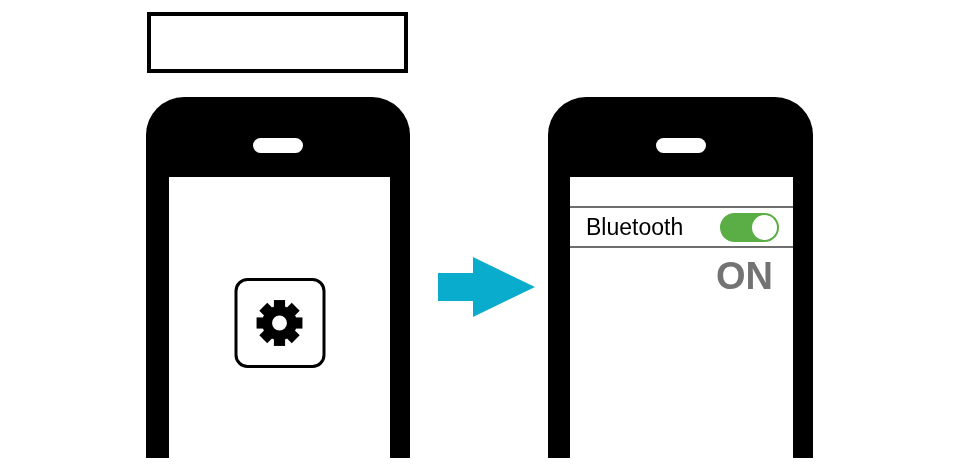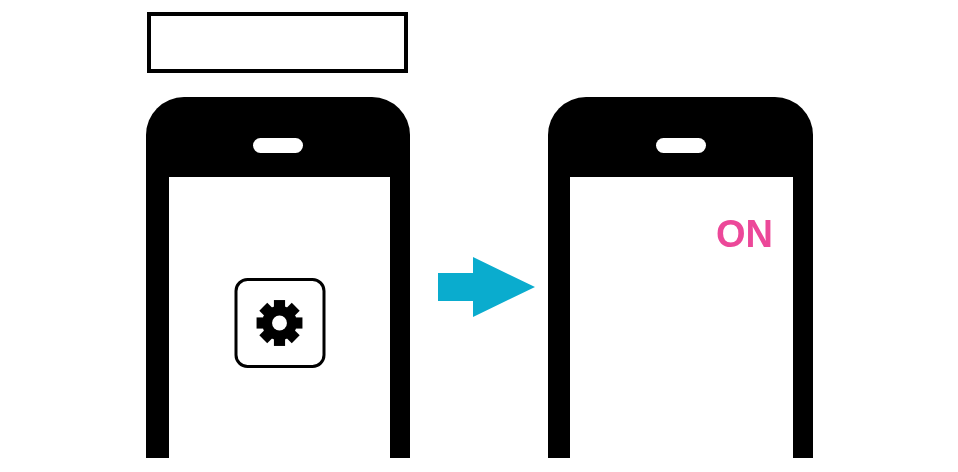--- a/index.html
+++ b/index.html
@@ -104,21 +104,21 @@
     border-radius: 50%;
     background: #ffffff;
   }
   .on-text {
     margin-top: 9px;
     padding-right: 20px;
     text-align: right;
     font-size: 38px;
     font-weight: bold;
     letter-spacing: 0px;
-    color: #ec4899;
+    color: #737373;
     line-height: 1;
   }
 </style>
 </head>
 <body>
 
 <div id="canvas">
 
   <div class="title-box">
     <span></span>
@@ -151,17 +151,23 @@
   </div>
 
   <svg class="arrow-svg" viewBox="0 0 97 60" aria-hidden="true">
     <polygon points="0,16 35,16 35,0 97,30 35,60 35,44 0,44" fill="currentColor"></polygon>
   </svg>
 
   <div class="phone right">
     <div class="speaker"></div>
     <div class="screen">
       <div class="band-spacer"></div>
+      <div class="bt-row">
+        <span class="bt-label">Bluetooth</span>
+        <span class="toggle" role="switch">
+          <span class="knob"></span>
+        </span>
+      </div>
       <div class="on-text">ON</div>
     </div>
   </div>
 
 </div>
 
 </body></html>

